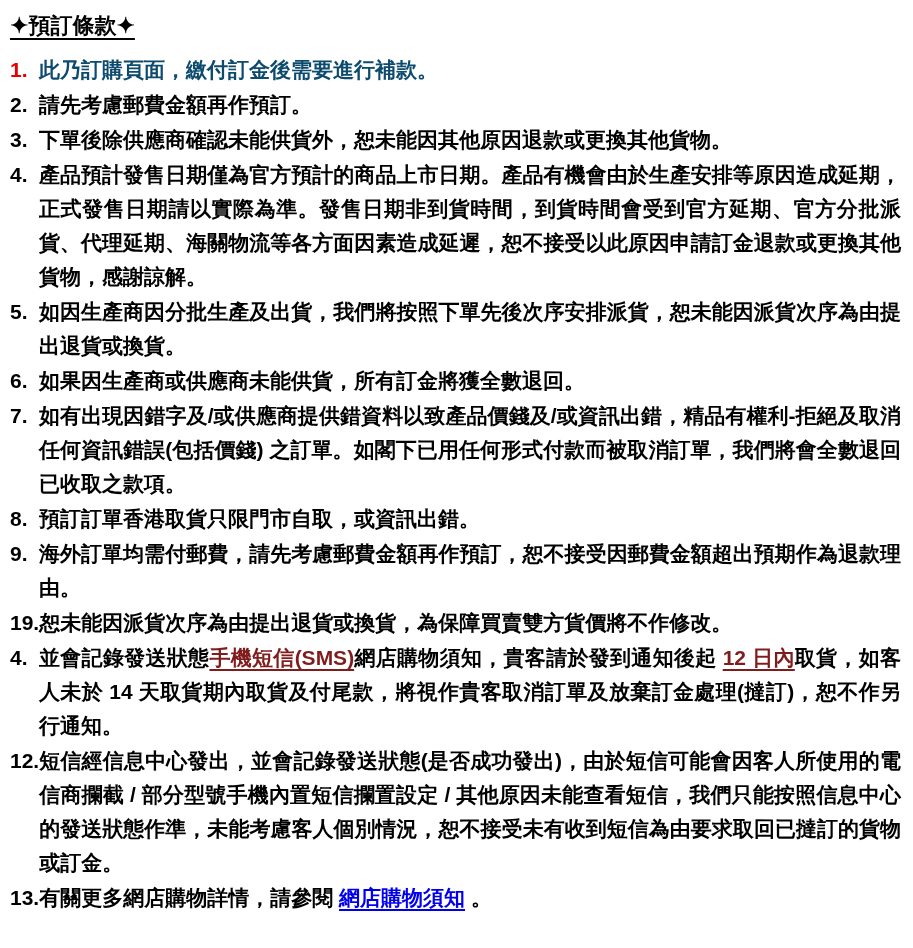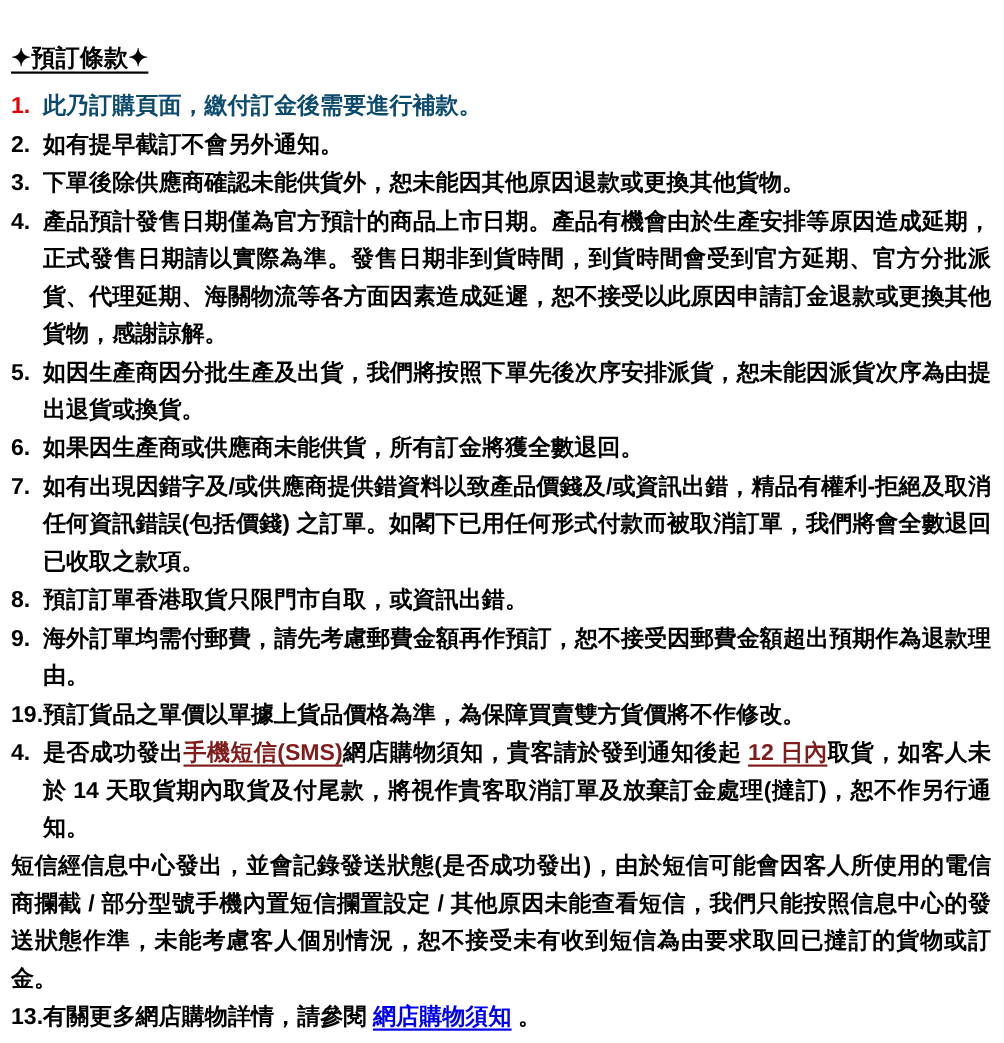--- a/index.html
+++ b/index.html
@@ -26,21 +26,20 @@
     text-decoration: underline;
     text-decoration-thickness: 2px;
     text-underline-offset: 5px;
     margin: 4px 0 0 0;
   }
   .section-title {
     display: inline-block;
     color: #000000;
     font-size: 22px;
     line-height: 28px;
-    margin-top: 27px;
     text-decoration: underline;
     text-decoration-thickness: 2px;
     text-underline-offset: 5px;
   }
   .terms {
     margin-top: 13px;
     font-size: 21px;
   }
   .term-item {
     display: flex;
@@ -80,21 +79,21 @@
 
   <div class="section-title">✦預訂條款✦</div>
 
   <div class="terms">
       <div class="term-item">
         <span class="term-num red">1.</span>
         <span class="term-body"><span class="seg-red">此乃訂購頁面，繳付訂金後需要進行補款。</span></span>
       </div>
       <div class="term-item">
         <span class="term-num">2.</span>
-        <span class="term-body"><span class="seg-normal">如有提早截訂不會另外通知。</span></span>
+        <span class="term-body"><span class="seg-normal">請先考慮郵費金額再作預訂。</span></span>
       </div>
       <div class="term-item">
         <span class="term-num">3.</span>
         <span class="term-body"><span class="seg-normal">下單後除供應商確認未能供貨外，恕未能因其他原因退款或更換其他貨物。</span></span>
       </div>
       <div class="term-item">
         <span class="term-num">4.</span>
         <span class="term-body"><span class="seg-normal">產品預計發售日期僅為官方預計的商品上市日期。產品有機會由於生產安排等原因造成延期，正式發售日期請以實際為準。發售日期非到貨時間，到貨時間會受到官方延期、官方分批派貨、代理延期、海關物流等各方面因素造成延遲，恕不接受以此原因申請訂金退款或更換其他貨物，感謝諒解。</span></span>
       </div>
       <div class="term-item">
@@ -112,27 +111,28 @@
       <div class="term-item">
         <span class="term-num">8.</span>
         <span class="term-body"><span class="seg-normal">預訂訂單香港取貨只限門市自取，或資訊出錯。</span></span>
       </div>
       <div class="term-item">
         <span class="term-num">9.</span>
         <span class="term-body"><span class="seg-normal">海外訂單均需付郵費，請先考慮郵費金額再作預訂，恕不接受因郵費金額超出預期作為退款理由。</span></span>
       </div>
       <div class="term-item">
         <span class="term-num">19.</span>
-        <span class="term-body"><span class="seg-normal">預訂貨品之單價以單據上貨品價格為準，為保障買賣雙方貨價將不作修改。</span></span>
+        <span class="term-body"><span class="seg-normal">恕未能因派貨次序為由提出退貨或換貨，為保障買賣雙方貨價將不作修改。</span></span>
       </div>
       <div class="term-item">
         <span class="term-num">4.</span>
-        <span class="term-body"><span class="seg-normal">是否成功發出</span><span class="seg-red-link">手機短信(SMS)</span><span class="seg-normal">網店購物須知，貴客請於發到通知後起 </span><span class="seg-red-link">12 日內</span><span class="seg-normal">取貨，如客人未於 14 天取貨期內取貨及付尾款，將視作貴客取消訂單及放棄訂金處理(撻訂)，恕不作另行通知。</span></span>
+        <span class="term-body"><span class="seg-normal">並會記錄發送狀態</span><span class="seg-red-link">手機短信(SMS)</span><span class="seg-normal">網店購物須知，貴客請於發到通知後起 </span><span class="seg-red-link">12 日內</span><span class="seg-normal">取貨，如客人未於 14 天取貨期內取貨及付尾款，將視作貴客取消訂單及放棄訂金處理(撻訂)，恕不作另行通知。</span></span>
       </div>
       <div class="term-item">
+        <span class="term-num">12.</span>
         <span class="term-body"><span class="seg-normal">短信經信息中心發出，並會記錄發送狀態(是否成功發出)，由於短信可能會因客人所使用的電信商攔截 / 部分型號手機內置短信攔置設定 / 其他原因未能查看短信，我們只能按照信息中心的發送狀態作準，未能考慮客人個別情況，恕不接受未有收到短信為由要求取回已撻訂的貨物或訂金。</span></span>
       </div>
       <div class="term-item">
         <span class="term-num">13.</span>
         <span class="term-body"><span class="seg-normal">有關更多網店購物詳情，請參閱 </span><span class="seg-blue-link">網店購物須知</span><span class="seg-normal"> 。</span></span>
       </div>
     </div>
 </div>
 
 </body></html>

